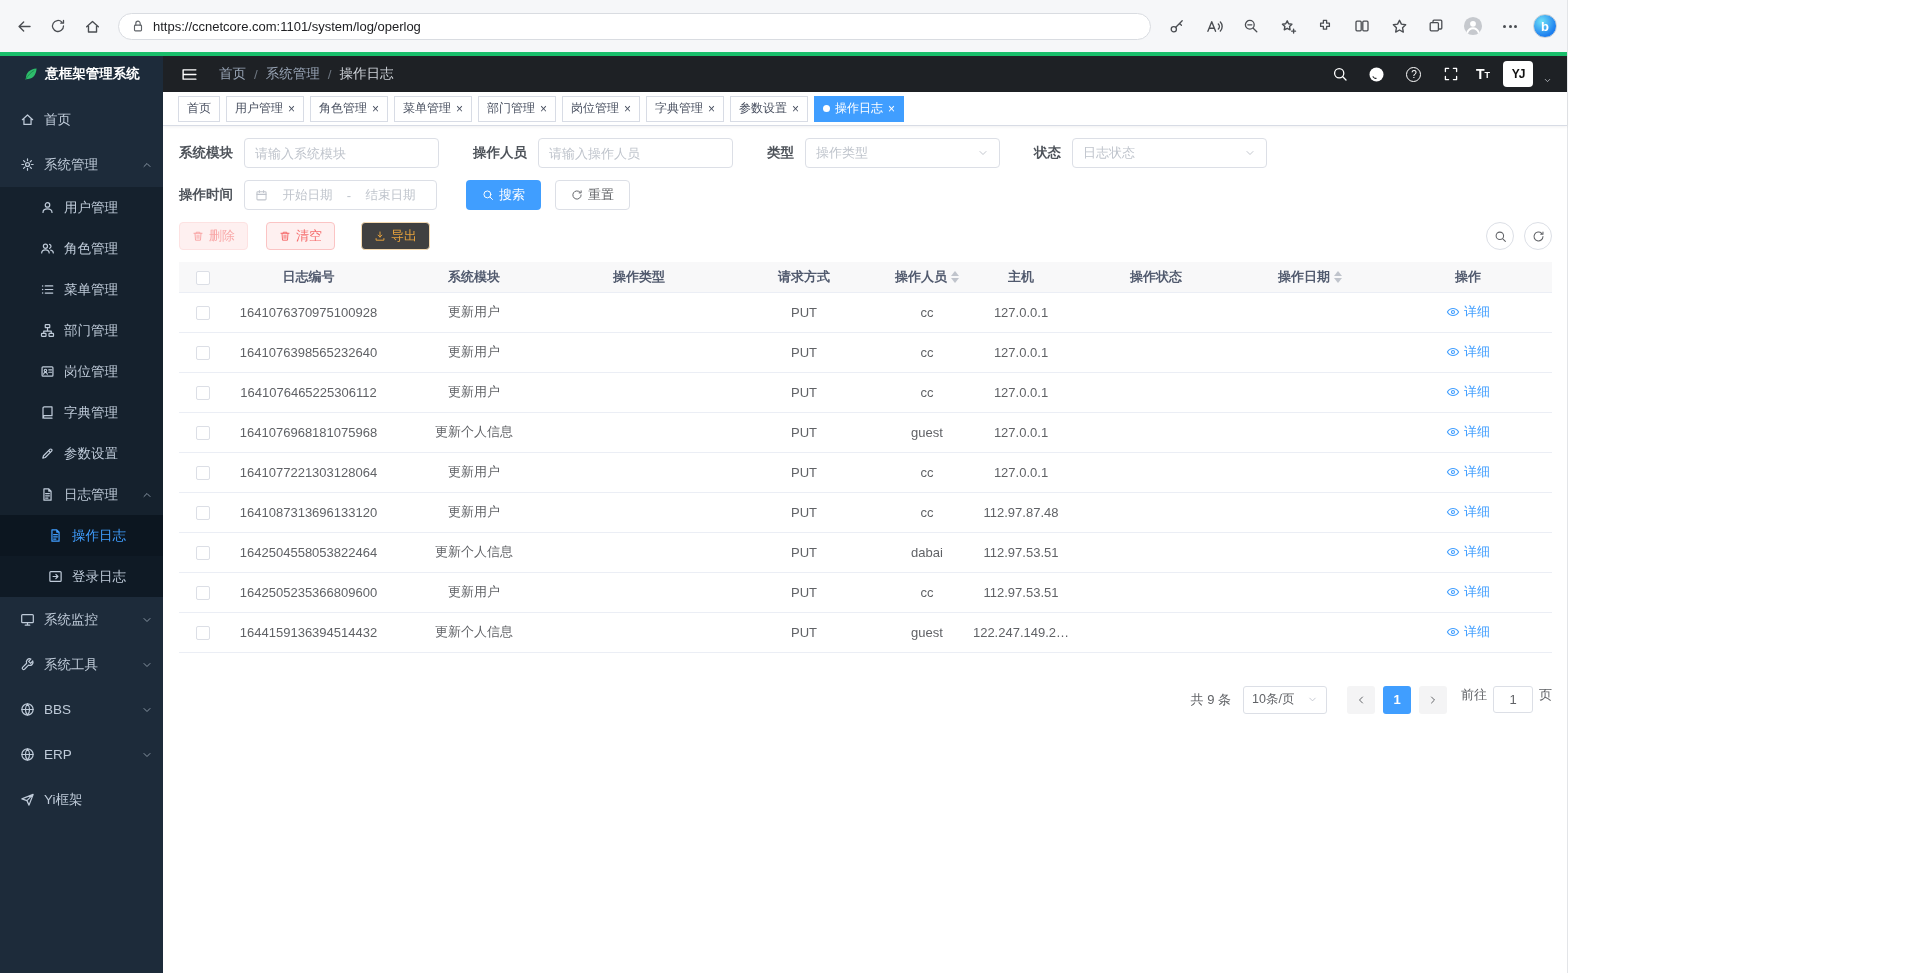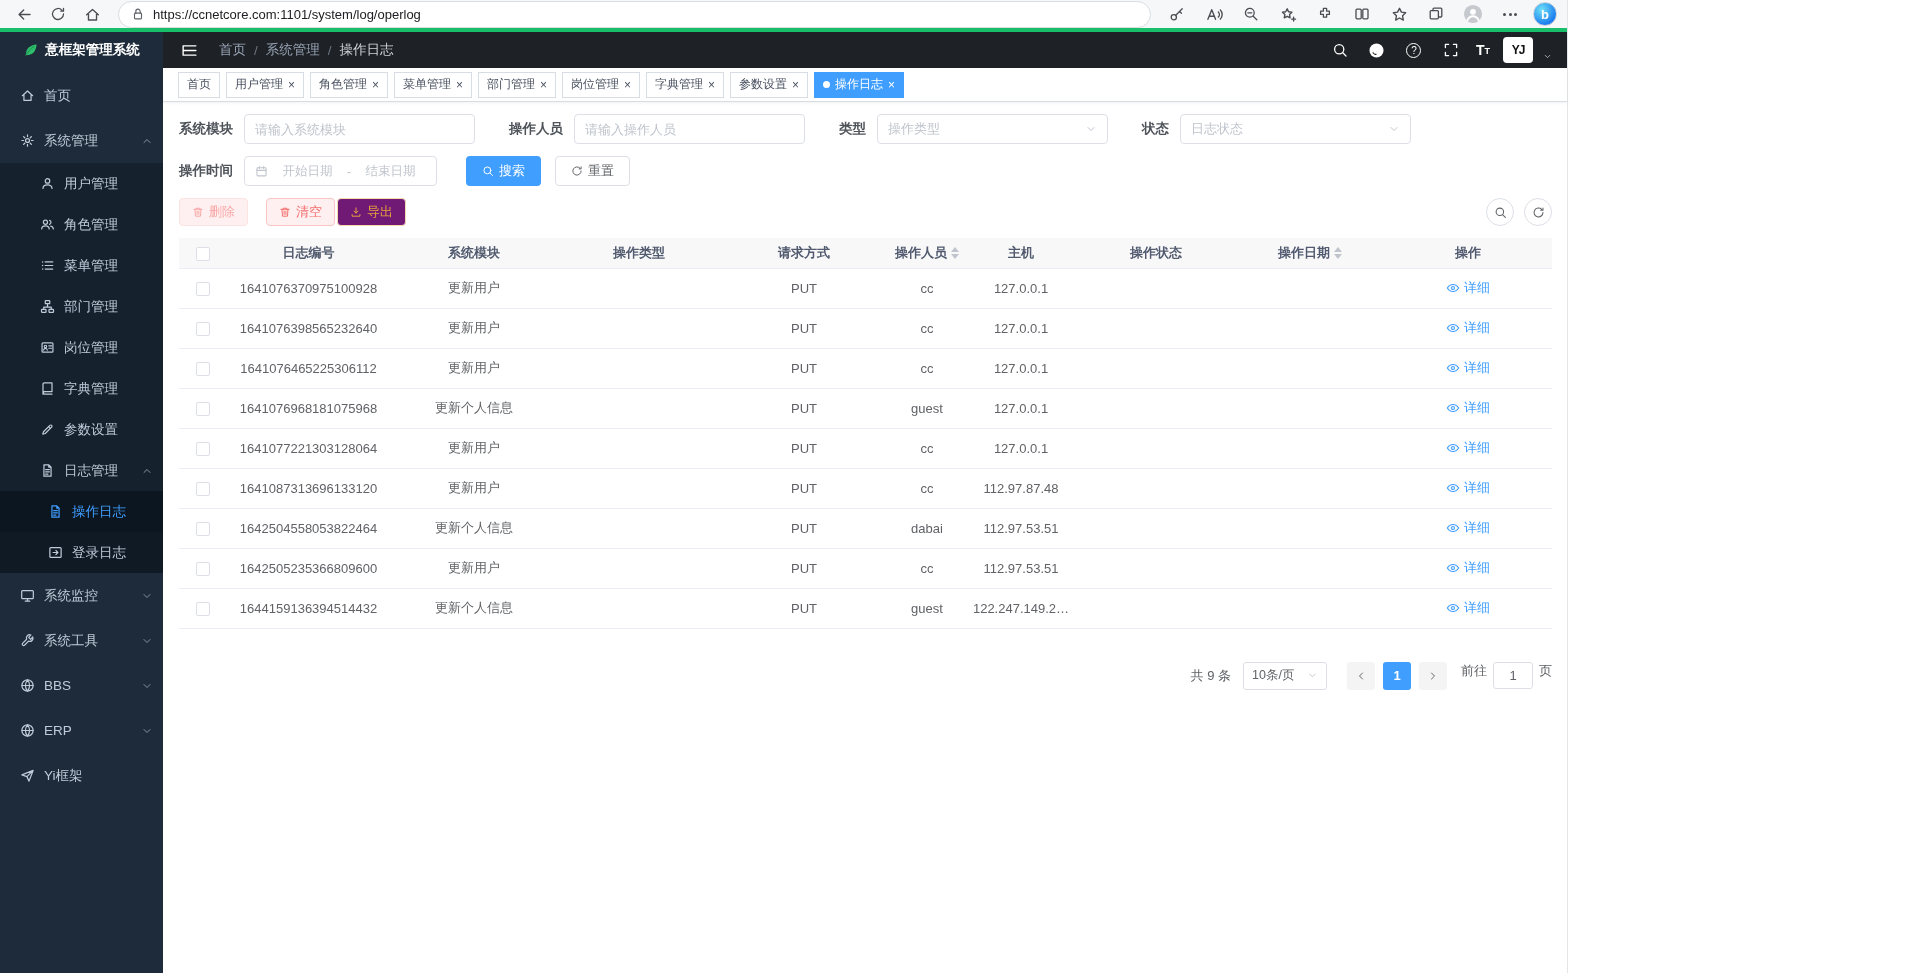--- a/index.html
+++ b/index.html
@@ -2,21 +2,21 @@
 <html><head>
 <meta charset="utf-8">
 <style>
   * { margin:0; padding:0; box-sizing:border-box; }
   html,body { width:1920px; height:973px; overflow:hidden; background:#fff;
     font-family:"Liberation Sans","DejaVu Sans",sans-serif; }
   .screen { position:relative; width:1920px; height:973px; background:#fff; }
   .browser { position:absolute; left:0; top:0; width:1568px; height:973px; background:#fff; border-right:1px solid #e3e5e8; display:flex; flex-direction:column; }
 
   
-  .chrome { height:28px; background:#f6f7f9; display:flex; align-items:center; padding:0 10px; gap:6px; flex:none; }
+  .chrome { height:52px; background:#f6f7f9; display:flex; align-items:center; padding:0 10px; gap:6px; flex:none; }
   .chrome .nav-btn { width:28px; height:28px; border:none; background:transparent; display:flex; align-items:center; justify-content:center; color:#4a4d52; cursor:pointer; border-radius:6px; }
   .addressbar { flex:1; height:27px; background:#fff; border:1px solid #d9dce1; border-radius:14px; display:flex; align-items:center; padding:0 12px; gap:8px; color:#5f6368; margin:0 6px; }
   .addressbar .url { font-size:13px; color:#202124; white-space:nowrap; overflow:hidden; }
   .chrome-right { display:flex; align-items:center; gap:9px; }
   .chrome-ic { width:28px; height:28px; display:flex; align-items:center; justify-content:center; color:#4a4d52; cursor:pointer; border-radius:6px; }
   .dots { display:flex; gap:2.5px; }
   .dots i { width:3px; height:3px; border-radius:50%; background:#4a4d52; }
   .bing { width:24px; height:24px; border-radius:50%; background:radial-gradient(circle at 35% 30%, #6ee0f7, #1d7ff0 70%); border:1px solid #cfd3d8; color:#fff; font-weight:bold; font-size:13px; display:flex; align-items:center; justify-content:center; }
 
   
@@ -58,39 +58,39 @@
   .tab { height:26px; padding:0 8px; border:1px solid #d8dce5; background:#fff; color:#495060; font-size:12px; display:inline-flex; align-items:center; gap:5px; cursor:pointer; }
   .tab .tclose { font-size:12px; line-height:1; color:inherit; cursor:pointer; }
   .tab.active { background:#409eff; border-color:#409eff; color:#fff; }
   .tab .tdot { width:7px; height:7px; border-radius:50%; background:#fff; }
 
   
   .content { flex:1; padding:12px 15px 0 16px; overflow:hidden; }
   .frow { display:flex; align-items:center; margin-bottom:12px; }
   .fitem { display:flex; align-items:center; margin-right:34px; }
   .flabel { font-size:13.5px; font-weight:bold; color:#4e535a; margin-right:11px; white-space:nowrap; }
-  .inp { height:30px; width:231px; border:1px solid #dcdfe6; border-radius:4px; background:#fff; display:flex; align-items:center; padding:0 10px; font-size:13px; color:#606266; }
+  .inp { height:30px; width:195px; border:1px solid #dcdfe6; border-radius:4px; background:#fff; display:flex; align-items:center; padding:0 10px; font-size:13px; color:#606266; }
   input.raw { border:none; outline:none; width:100%; font-size:13px; color:#606266; font-family:inherit; background:transparent; }
   input.raw::placeholder { color:#bfc4cc; }
   .sel { justify-content:space-between; cursor:pointer; }
   .ph { color:#bfc4cc; }
   .sel .caret { color:#c0c4cc; }
   .daterange { width:193px; gap:4px; }
   .daterange .cal { color:#c0c4cc; }
   .daterange .dph { flex:1; text-align:center; color:#bfc4cc; font-size:12.5px; }
   .daterange .dsep { color:#bfc4cc; }
 
   .btn { height:30px; padding:8px 15px; border-radius:4px; font-size:13px; border:1px solid transparent; display:inline-flex; align-items:center; gap:5px; cursor:pointer; font-family:inherit; }
   .btn-primary { background:#409eff; color:#fff; margin-left:29px; }
   .btn-plain { background:#fff; border-color:#dcdfe6; color:#606266; margin-left:14px; }
   .toolbar { display:flex; align-items:center; margin-bottom:12px; }
   .btn-sm { height:28px; padding:0 12px; }
   .btn-danger-dis { background:#fef0f0; border-color:#fde2e2; color:#f9a7a7; cursor:not-allowed; }
   .btn-danger { background:#fef0f0; border-color:#fbc4c4; color:#f56c6c; margin-left:18px; }
-  .btn-warning { background:#701a75; border-color:#f5dab1; color:#e6a23c; margin-left:2px; }
+  .btn-warning { background:#404040; border-color:#f5dab1; color:#e6a23c; margin-left:26px; }
   .toolbar-right { margin-left:auto; display:flex; gap:10px; }
   .circle-btn { width:28px; height:28px; border-radius:50%; border:1px solid #dcdfe6; background:#fff; color:#606266; display:flex; align-items:center; justify-content:center; cursor:pointer; }
 
   
   table { width:100%; border-collapse:collapse; table-layout:fixed; font-size:13px; color:#606266; }
   thead th { background:#f8f8f9; color:#515a6e; font-weight:bold; height:30px; text-align:center; border-bottom:1px solid #ebeef5; font-size:13px; }
   tbody td { height:40px; text-align:center; border-bottom:1px solid #ebeef5; white-space:nowrap; overflow:hidden; text-overflow:ellipsis; }
   .cb { display:inline-block; width:14px; height:14px; border:1px solid #dcdfe6; border-radius:2px; background:#fff; vertical-align:middle; cursor:pointer; }
   .sortwrap { display:inline-flex; align-items:center; gap:4px; }
   .carets { display:inline-flex; flex-direction:column; gap:2px; cursor:pointer; }

